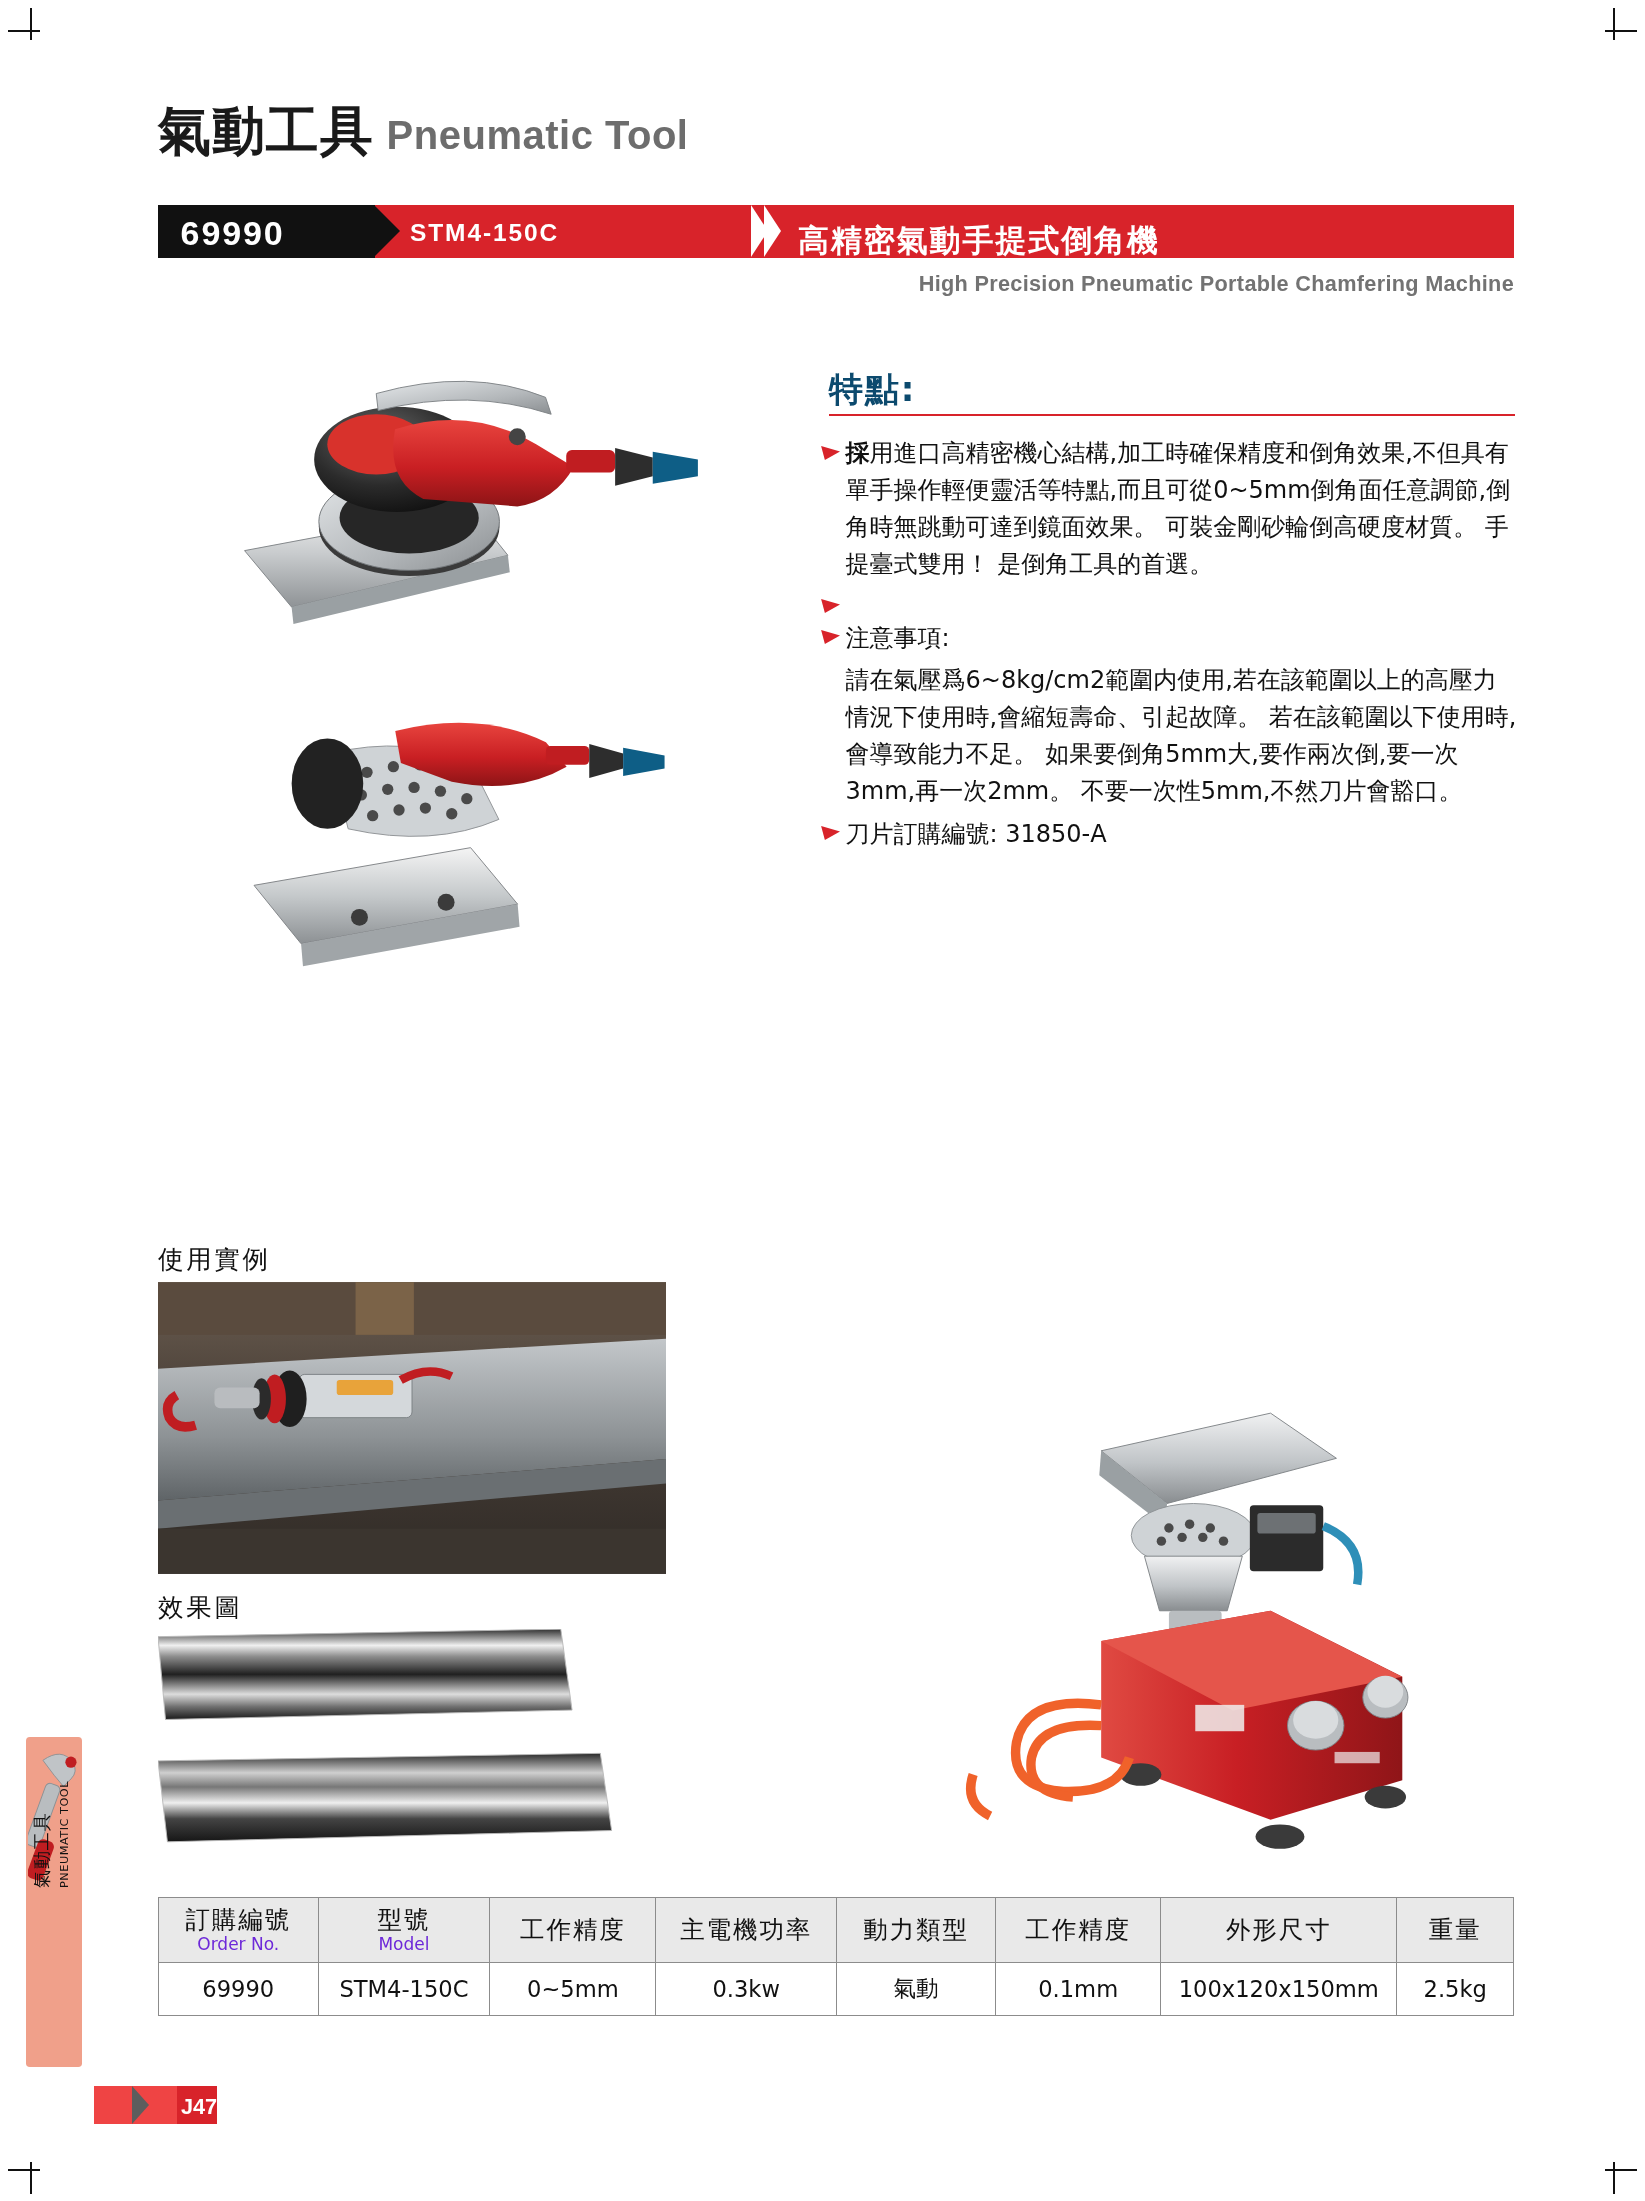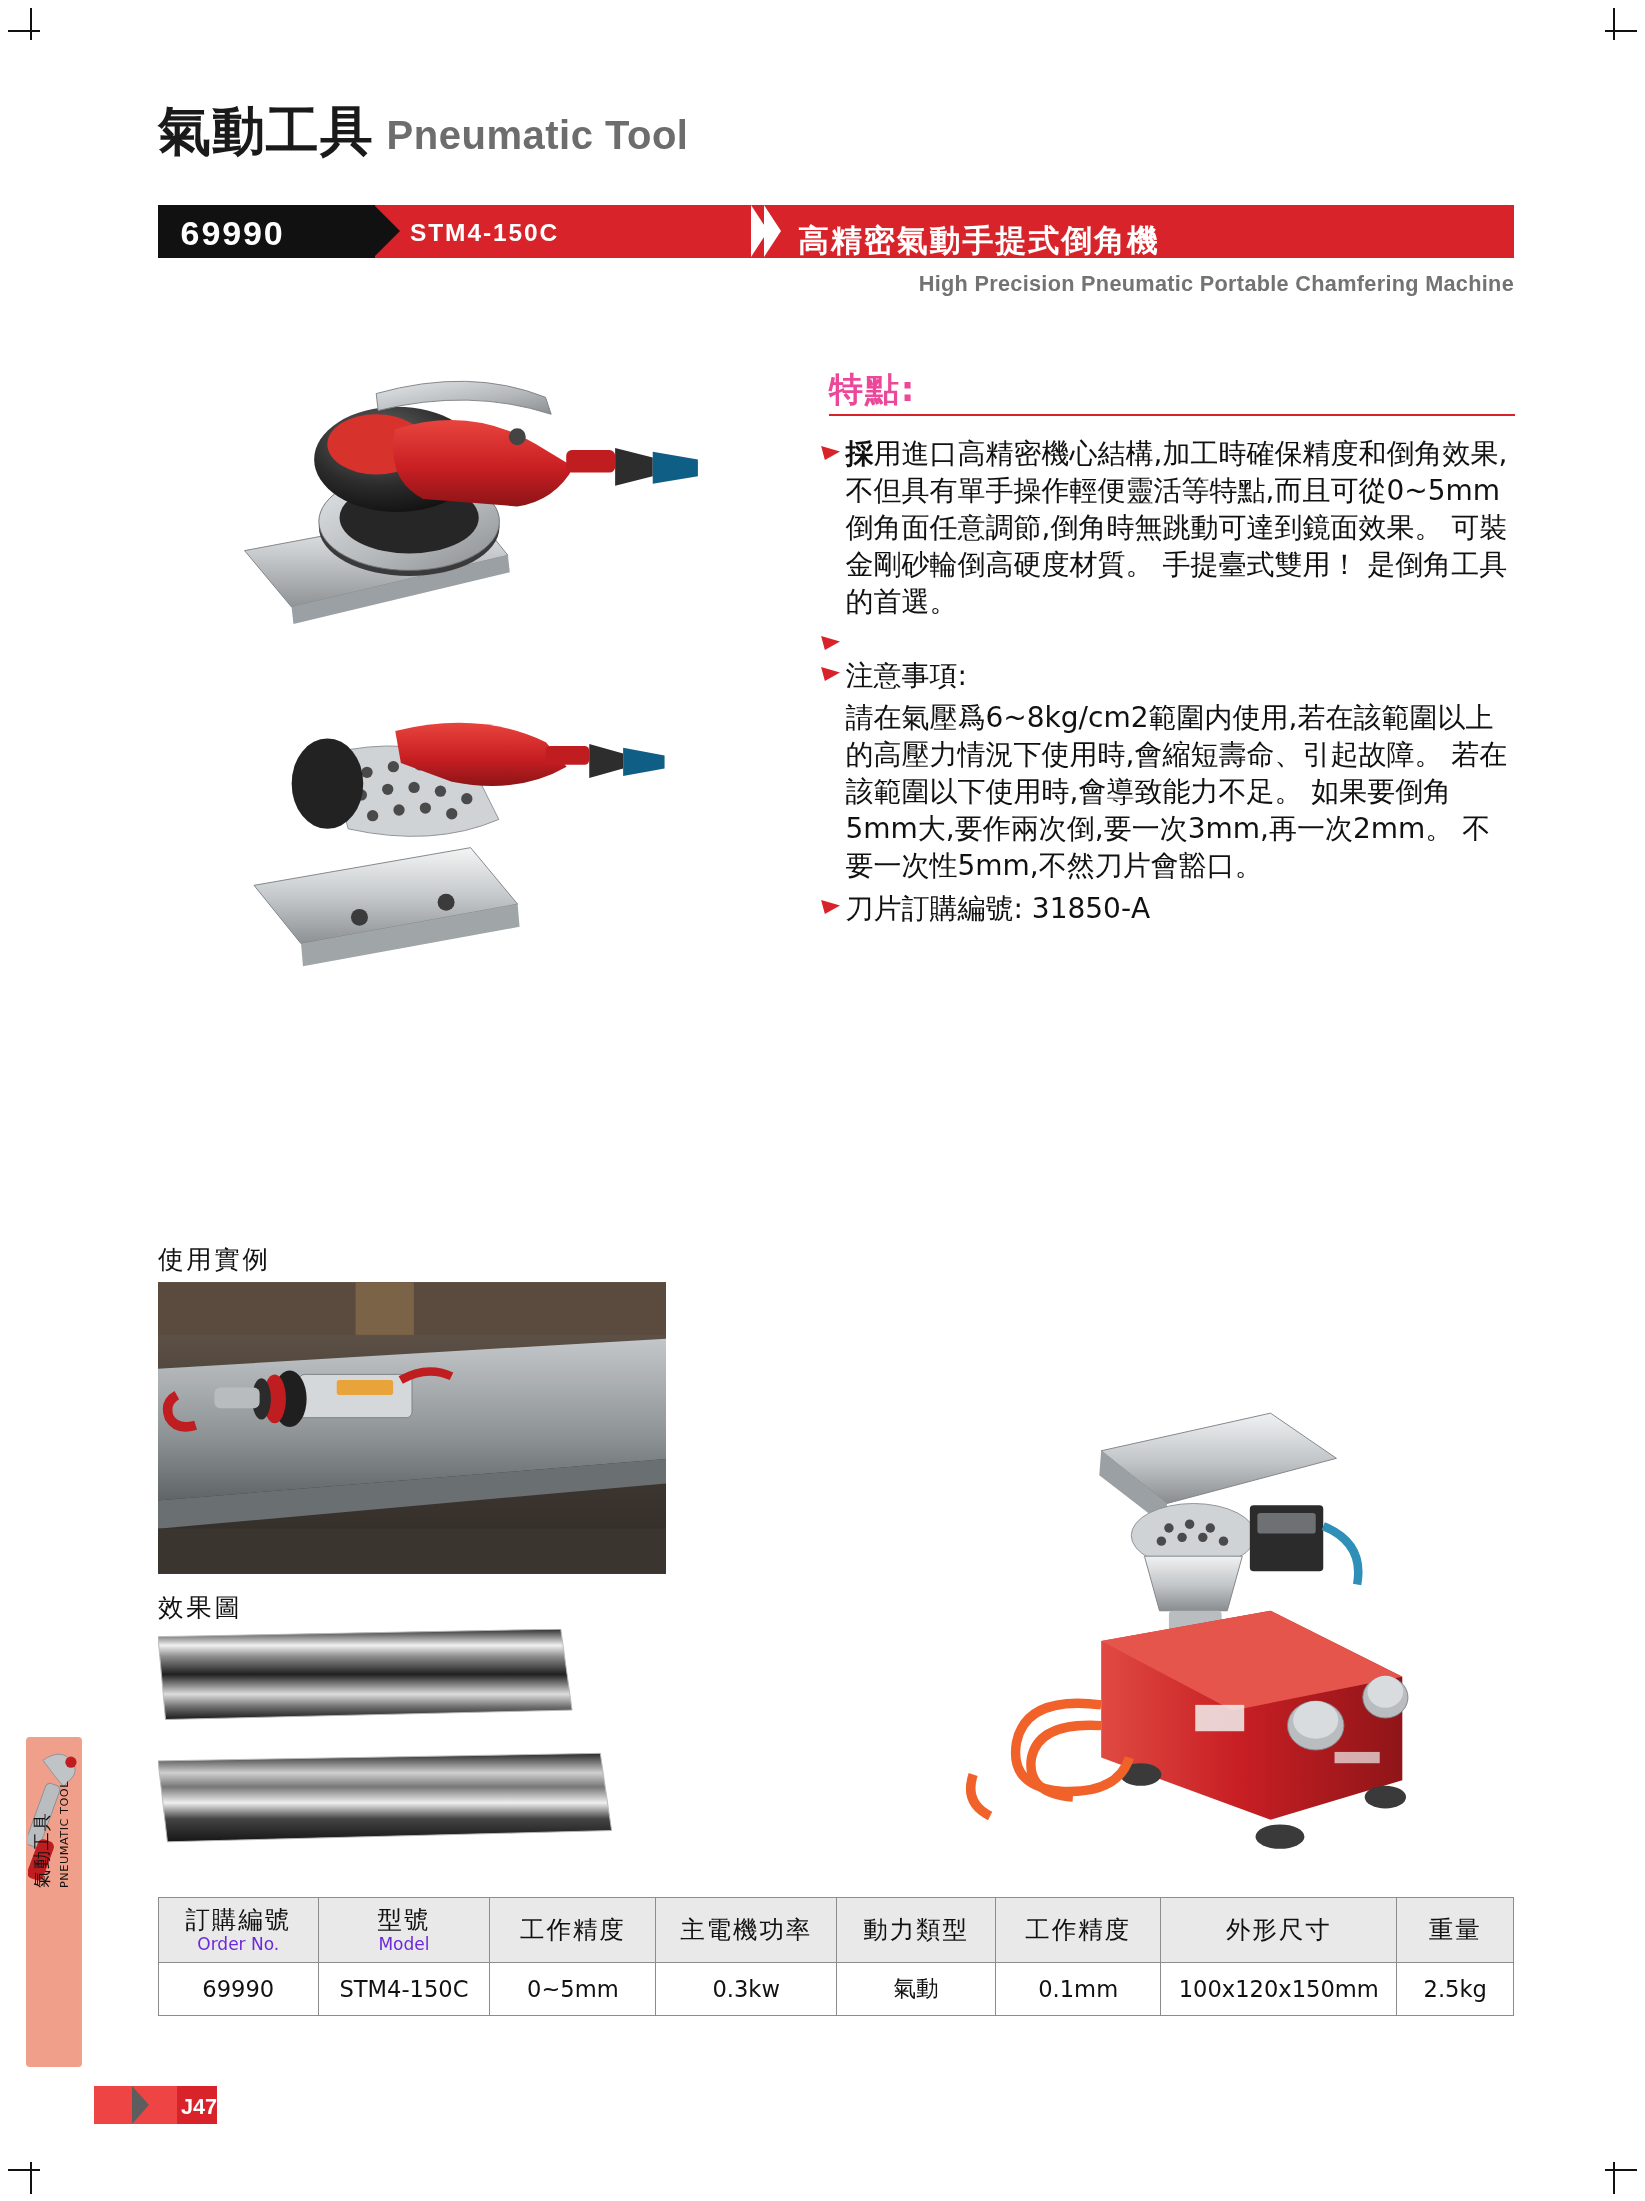--- a/index.html
+++ b/index.html
@@ -29,27 +29,27 @@
   .bar .num{position:absolute;left:22.6px;top:8.5px;color:#fff;font-family:"Liberation Sans", sans-serif;font-weight:700;font-size:34px;letter-spacing:1.9px;}
   .bar .model{position:absolute;left:252px;top:14px;color:#fff;font-family:"Liberation Sans", sans-serif;font-weight:700;font-size:24.5px;letter-spacing:1.9px;}
   .bar .sep{position:absolute;left:593px;top:0;height:53px;width:28px;}
   .bar .sep:before,.bar .sep:after{content:"";position:absolute;top:0;border-top:26px solid transparent;border-bottom:26px solid transparent;border-left:17px solid #fff;}
   .bar .sep:before{left:0;}
   .bar .sep:after{left:13px;}
   .bar .title-cn{position:absolute;left:640px;top:7.5px;color:#fff;font-family:"DejaVu Sans", sans-serif;font-weight:700;font-size:31px;letter-spacing:1.9px;margin-top:7px;}
   .subtitle-en{position:absolute;left:158px;top:271px;width:1356px;text-align:right;font-family:"Liberation Sans", sans-serif;font-weight:700;font-size:21.7px;color:#737373;letter-spacing:0.3px;}
 
   
-  .feat-title{position:absolute;left:829px;top:367px;font-family:"DejaVu Sans", sans-serif;font-size:34px;font-weight:700;color:#ec4899;letter-spacing:1.9px;}
+  .feat-title{position:absolute;left:829px;top:367px;font-family:"DejaVu Sans", sans-serif;font-size:34px;font-weight:700;color:#0c4a6e;letter-spacing:1.9px;}
   .feat-rule{position:absolute;left:829px;top:414px;width:686px;height:1.9px;background:#d8232a;}
   .feat-list{position:absolute;left:821px;top:435px;width:697px;}
   .feat{display:flex;margin-bottom:5.6px;}
   .tri{flex:0 0 auto;width:24.5px;padding-top:8.5px;}
   .tri svg{display:block;}
-  .feat-body{font-family:"DejaVu Sans", sans-serif;font-size:28px;line-height:37px;color:#111;letter-spacing:0px;}
+  .feat-body{font-family:"DejaVu Sans", sans-serif;font-size:24px;line-height:37px;color:#111;letter-spacing:0px;}
   .feat-body .em{font-weight:700;}
 
   
   .photo{position:absolute;background:#fff;overflow:hidden;}
   .ph1{left:235px;top:339px;width:527px;height:348px;}
   .ph2{left:235px;top:697px;width:490px;height:339px;}
 
   .cap{position:absolute;font-family:"DejaVu Sans", sans-serif;font-size:25.4px;color:#111;letter-spacing:2.8px;}
   .cap1{left:158px;top:1243px;}
   .cap2{left:158px;top:1591px;}

